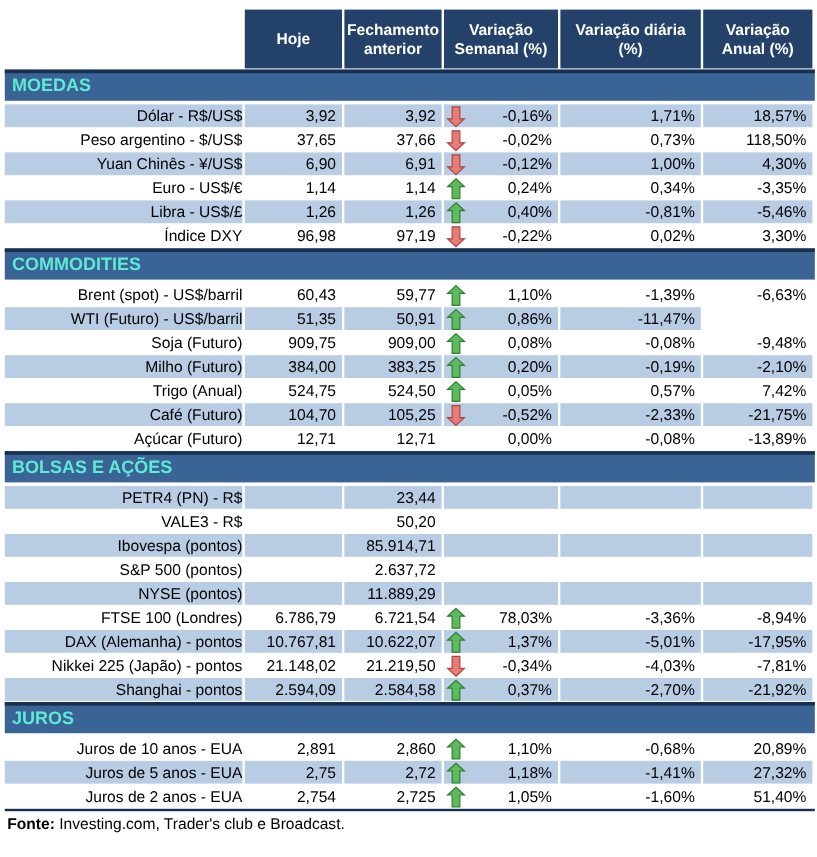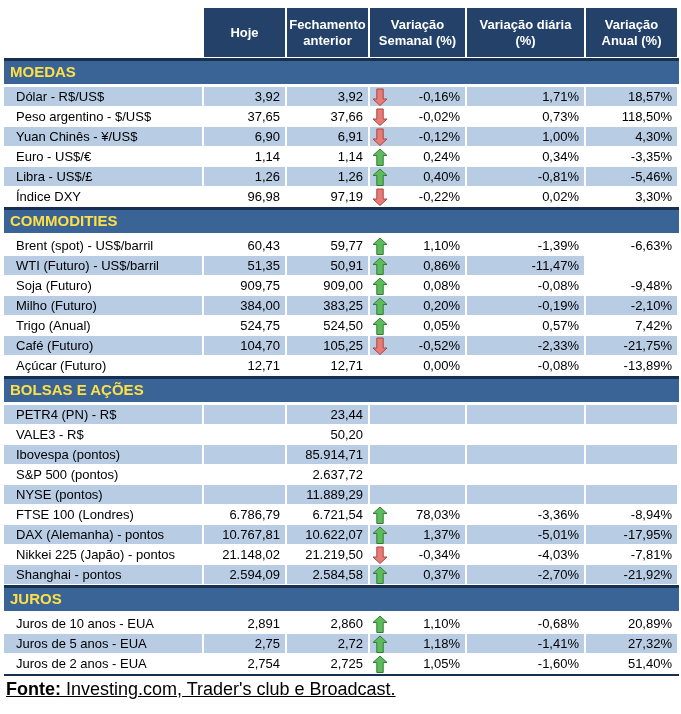--- a/index.html
+++ b/index.html
@@ -31,57 +31,56 @@
     display:flex;align-items:center;justify-content:center;
     text-align:center;
     padding:0 2px;
     box-sizing:border-box;
   }
   .hdr .spacer{background:#fff;}
   
   .section-bar{
     border-top:3px solid #17304F;
     background:#3A6396;
-    color:#fde047;
+    color:#5eead4;
     font-weight:bold;
     font-size:15px;
     height:26px;
     line-height:22px;
     padding-left:6px;
     margin:1px 0 3px 0;
     box-sizing:border-box;
   }
   
   .drow{margin-bottom:1px;}
   .drow .cell{
     height:19px;
     font-size:13px;
     line-height:19px;
     white-space:nowrap;
     overflow:visible;
     box-sizing:border-box;
   }
   .drow.light .cell{background:#B8CCE4;}
   .drow.white .cell{background:#FFFFFF;}
-  .cell.label{padding-left:12px;text-align:left;}
+  .cell.label{padding-left:12px;text-align:right;}
   .cell.num{padding-right:5px;text-align:right;}
   .cell.vd{
     display:flex;align-items:flex-end;
     padding:0 5px 0 3px;
   }
   .cell.vd .val{margin-left:auto;}
   .arrow-wrap{width:14px;height:18px;display:inline-block;position:relative;top:0px;}
   .arrow-wrap svg{overflow:visible;display:block;margin-top:1px;}
   
   .fonte{
     border-top:2px solid #17304F;
     margin-top:1px;
     padding:3px 0 0 2px;
-    font-size:18px;
-    text-decoration:underline;
+    font-size:13px;
   }
   .fonte b{font-weight:bold;}
 </style>
 </head>
 <body>
 
 <div class="sheet">
 
   <div class="grid-row hdr">
     <div class="spacer"></div>

